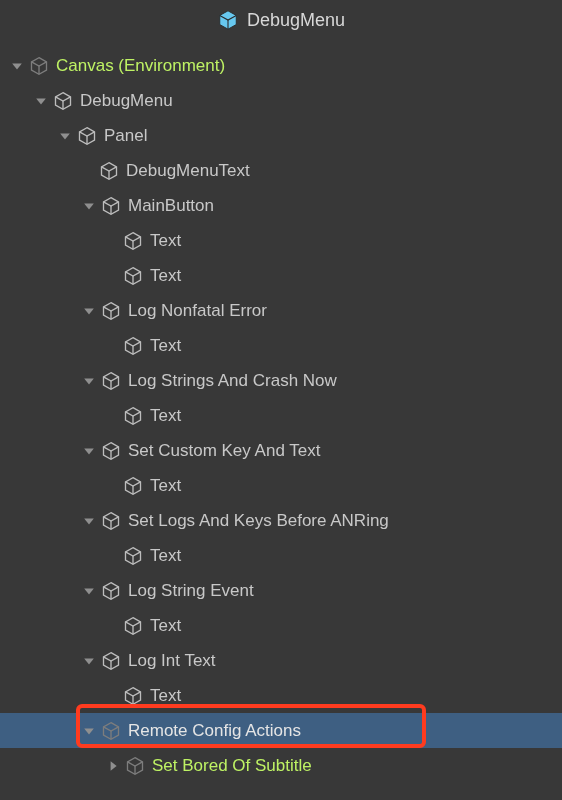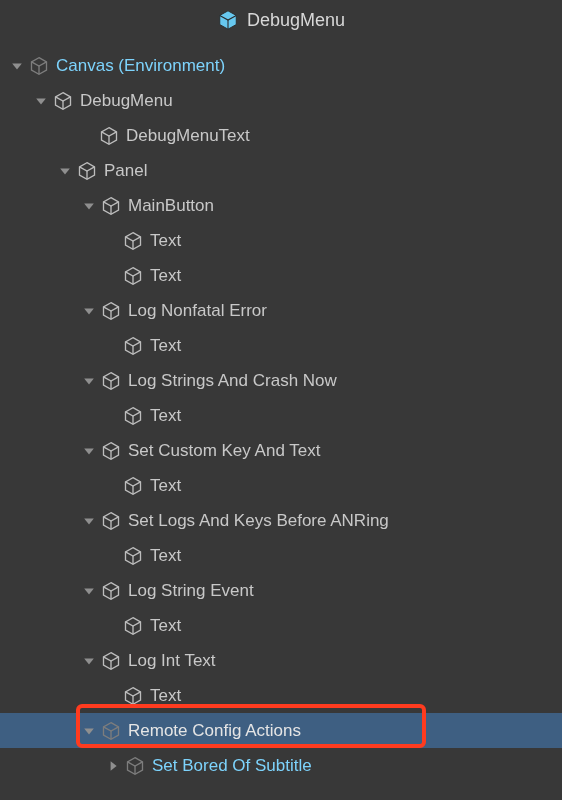--- a/index.html
+++ b/index.html
@@ -53,21 +53,21 @@
     height: 22px;
     display: inline-flex;
     align-items: center;
     justify-content: center;
     margin-right: 6px;
   }
   .row .cube svg { display:block; }
   .row .label {
     color: #c8c8c8;
   }
-  .row.dim .label { color: #7dd3fc; }
+  .row.dim .label { color: #bef264; }
   .row.selected {
     background: #3e5f82;
   }
   .row.selected .label { color: #e5e5e5; }
   .highlight-box {
     position: absolute;
     border: 4px solid #ff3b1f;
     border-radius: 6px;
     pointer-events: none;
   }
@@ -137,42 +137,42 @@
       </span>
     <span class="cube">
         <svg width="20" height="20">
           <use href="#cube-outline"></use>
         </svg>
       </span>
     <span class="label">DebugMenu</span>
   </div>
 
   <div class="row">
+    <span class="indent" style="width:56px"></span>
+    <span class="arrow">
+        <svg width="12" height="12">
+          <use href="#arrow-down"></use>
+        </svg>
+      </span>
+    <span class="cube">
+        <svg width="20" height="20">
+          <use href="#cube-outline"></use>
+        </svg>
+      </span>
+    <span class="label">Panel</span>
+  </div>
+
+  <div class="row">
     <span class="indent" style="width:98px"></span>
     <span class="cube">
         <svg width="20" height="20">
           <use href="#cube-outline"></use>
         </svg>
       </span>
     <span class="label">DebugMenuText</span>
-  </div>
-
-  <div class="row">
-    <span class="indent" style="width:56px"></span>
-    <span class="arrow">
-        <svg width="12" height="12">
-          <use href="#arrow-down"></use>
-        </svg>
-      </span>
-    <span class="cube">
-        <svg width="20" height="20">
-          <use href="#cube-outline"></use>
-        </svg>
-      </span>
-    <span class="label">Panel</span>
   </div>
 
   <div class="row">
     <span class="indent" style="width:80px"></span>
     <span class="arrow">
         <svg width="12" height="12">
           <use href="#arrow-down"></use>
         </svg>
       </span>
     <span class="cube">

